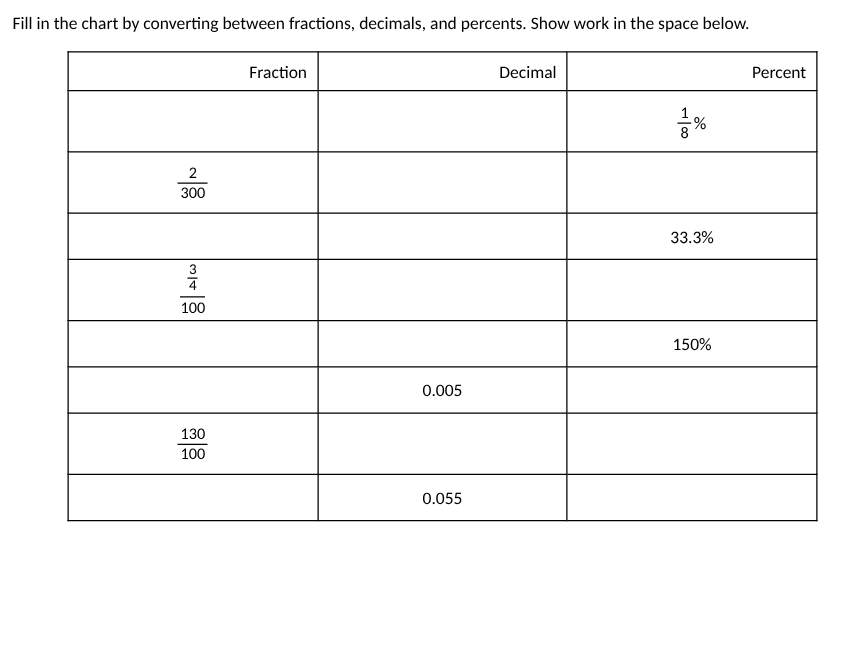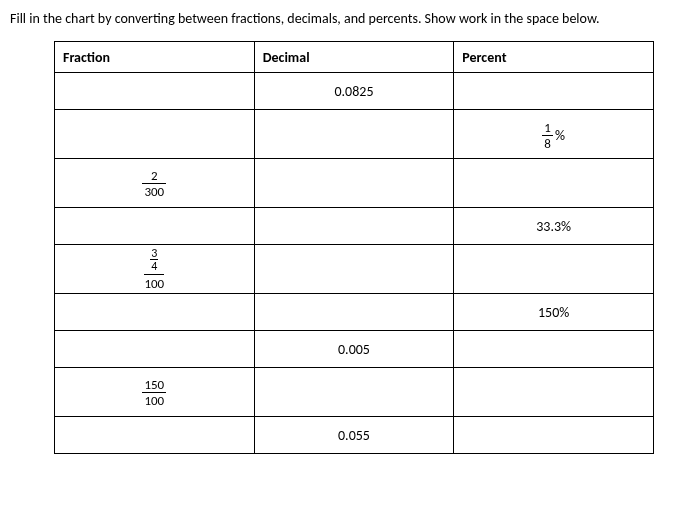--- a/index.html
+++ b/index.html
@@ -16,22 +16,22 @@
       font-size: 14px;
     }
     .chart-table {
       border-collapse: collapse;
       margin-left: 44px;
       width: 600px;
     }
     .chart-table th {
       border: 1.5px solid #000;
       padding: 6px 8px;
-      font-weight: bold;
-      text-align: left;
+      font-weight: normal;
+      text-align: right;
       height: 18px;
       font-size: 14px;
     }
     .chart-table td {
       border: 1.5px solid #000;
       padding: 0;
       text-align: center;
       height: 36px;
       vertical-align: middle;
       font-size: 14px;
@@ -99,25 +99,20 @@
 <table class="chart-table">
   <thead>
     <tr>
       <th style="width:33%;">Fraction</th>
       <th style="width:33%;">Decimal</th>
       <th style="width:33%;">Percent</th>
     </tr>
   </thead>
   <tbody>
     <tr>
-      <td></td>
-      <td>0.0825</td>
-      <td></td>
-    </tr>
-    <tr>
       <td class="tall"></td>
       <td class="tall"></td>
       <td class="tall">
         <span class="percent-frac">
           <span class="frac">
             <span class="num">1</span>
             <span class="den">8</span>
           </span>
           <span>%</span>
         </span>
@@ -159,21 +154,21 @@
       <td>150%</td>
     </tr>
     <tr>
       <td></td>
       <td>0.005</td>
       <td></td>
     </tr>
     <tr>
       <td class="tall">
         <span class="frac">
-          <span class="num">150</span>
+          <span class="num">130</span>
           <span class="den">100</span>
         </span>
       </td>
       <td class="tall"></td>
       <td class="tall"></td>
     </tr>
     <tr>
       <td></td>
       <td>0.055</td>
       <td></td>

